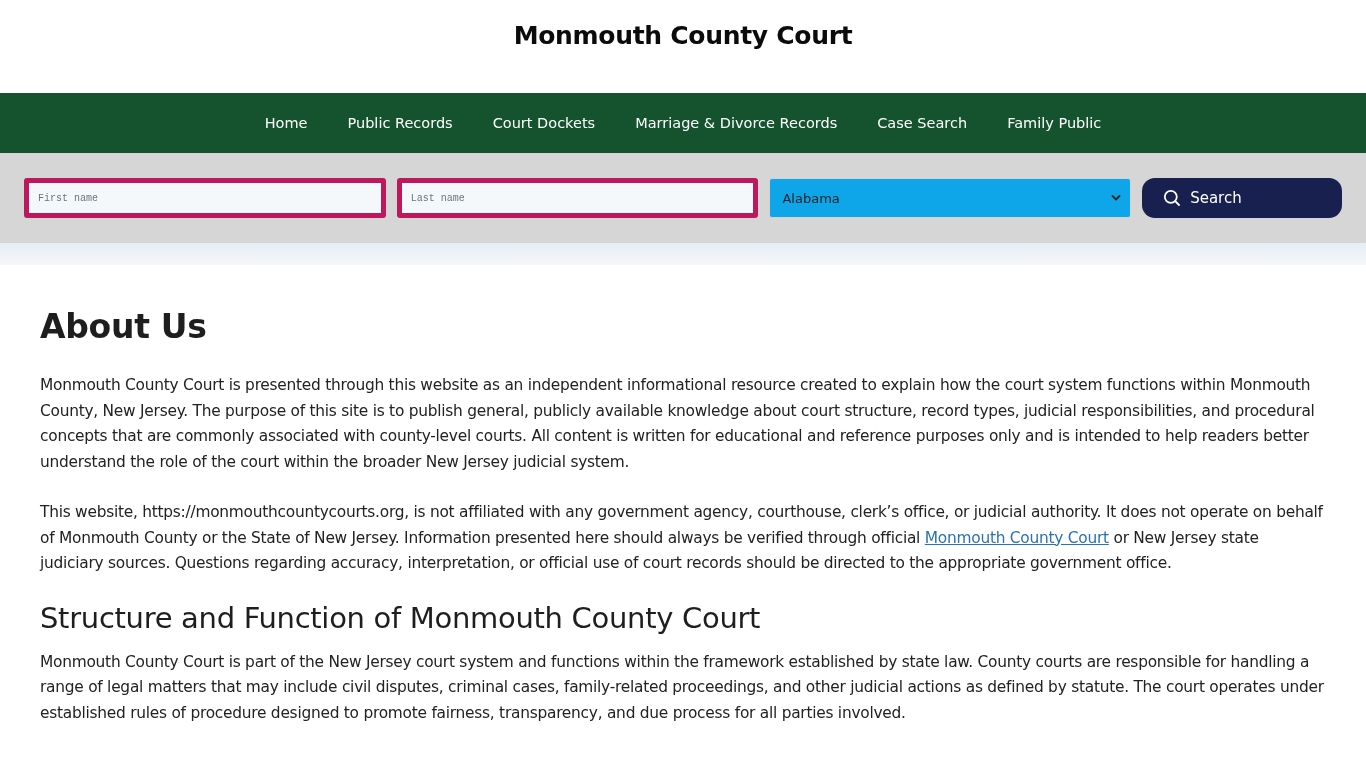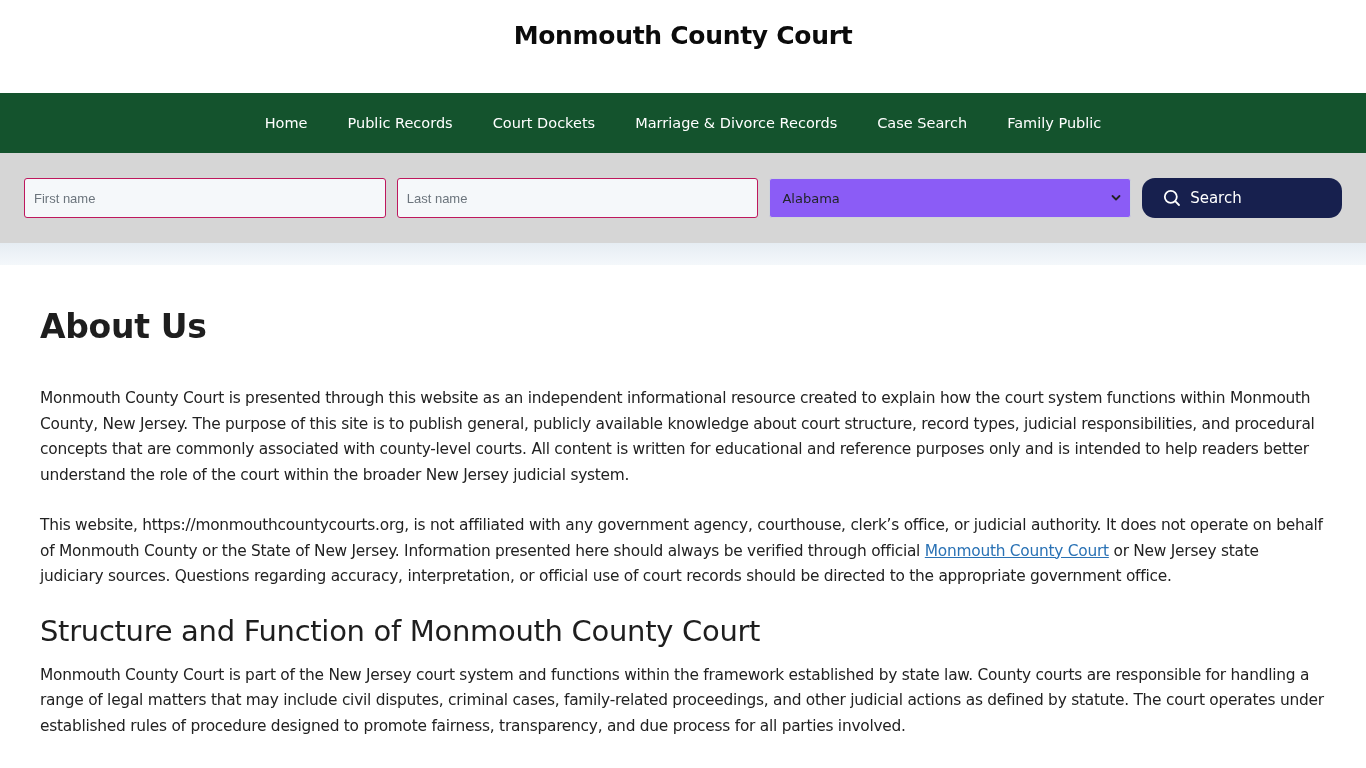--- a/index.html
+++ b/index.html
@@ -57,42 +57,42 @@
     }
     .search-bar::after {
       content: "";
       position: absolute;
       left: 0; right: 0; bottom: -22px;
       height: 22px;
       background: linear-gradient(#e6edf3, #f4f8fb);
     }
     .field {
       height: 40px;
-      border: 1px solid #be185d;
+      border: 5px solid #be185d;
       border-radius: 3px;
       background: #f5f8fa;
-      font-family: Liberation Sans, sans-serif;
-      font-size: 13px;
+      font-family: Liberation Mono, monospace;
+      font-size: 10px;
       color: #495057;
       padding: 0 9px;
       width: 362px;
       outline: none;
     }
     .field::placeholder { color: #6c757d; }
     .select-wrap {
       position: relative;
       width: 362px;
       height: 40px;
     }
     .select-field {
       width: 100%;
       height: 40px;
       border: 1px solid #cfd4d9;
       border-radius: 3px;
-      background: #8b5cf6;
+      background: #0ea5e9;
       font-size: 13px;
       color: #212529;
       padding: 0 12px;
       display: flex;
       align-items: center;
       cursor: pointer;
     }
     .select-chevron {
       position: absolute;
       right: 10px;
@@ -118,21 +118,21 @@
     .search-icon { width: 18px; height: 18px; display: inline-block; }
     .content {
       padding: 42px 40px 0 40px;
       margin-top: 22px;
     }
     .page-title {
       font-size: 33px;
       font-weight: bold;
       color: #1e1e1e;
       line-height: 40px;
-      margin-bottom: 39px;
+      margin-bottom: 26px;
       letter-spacing: -0.3px;
     }
     .para {
       font-size: 15.4px;
       line-height: 25.5px;
       color: #222222;
       margin-bottom: 25px;
       letter-spacing: -0.25px;
     }
     .para a {

